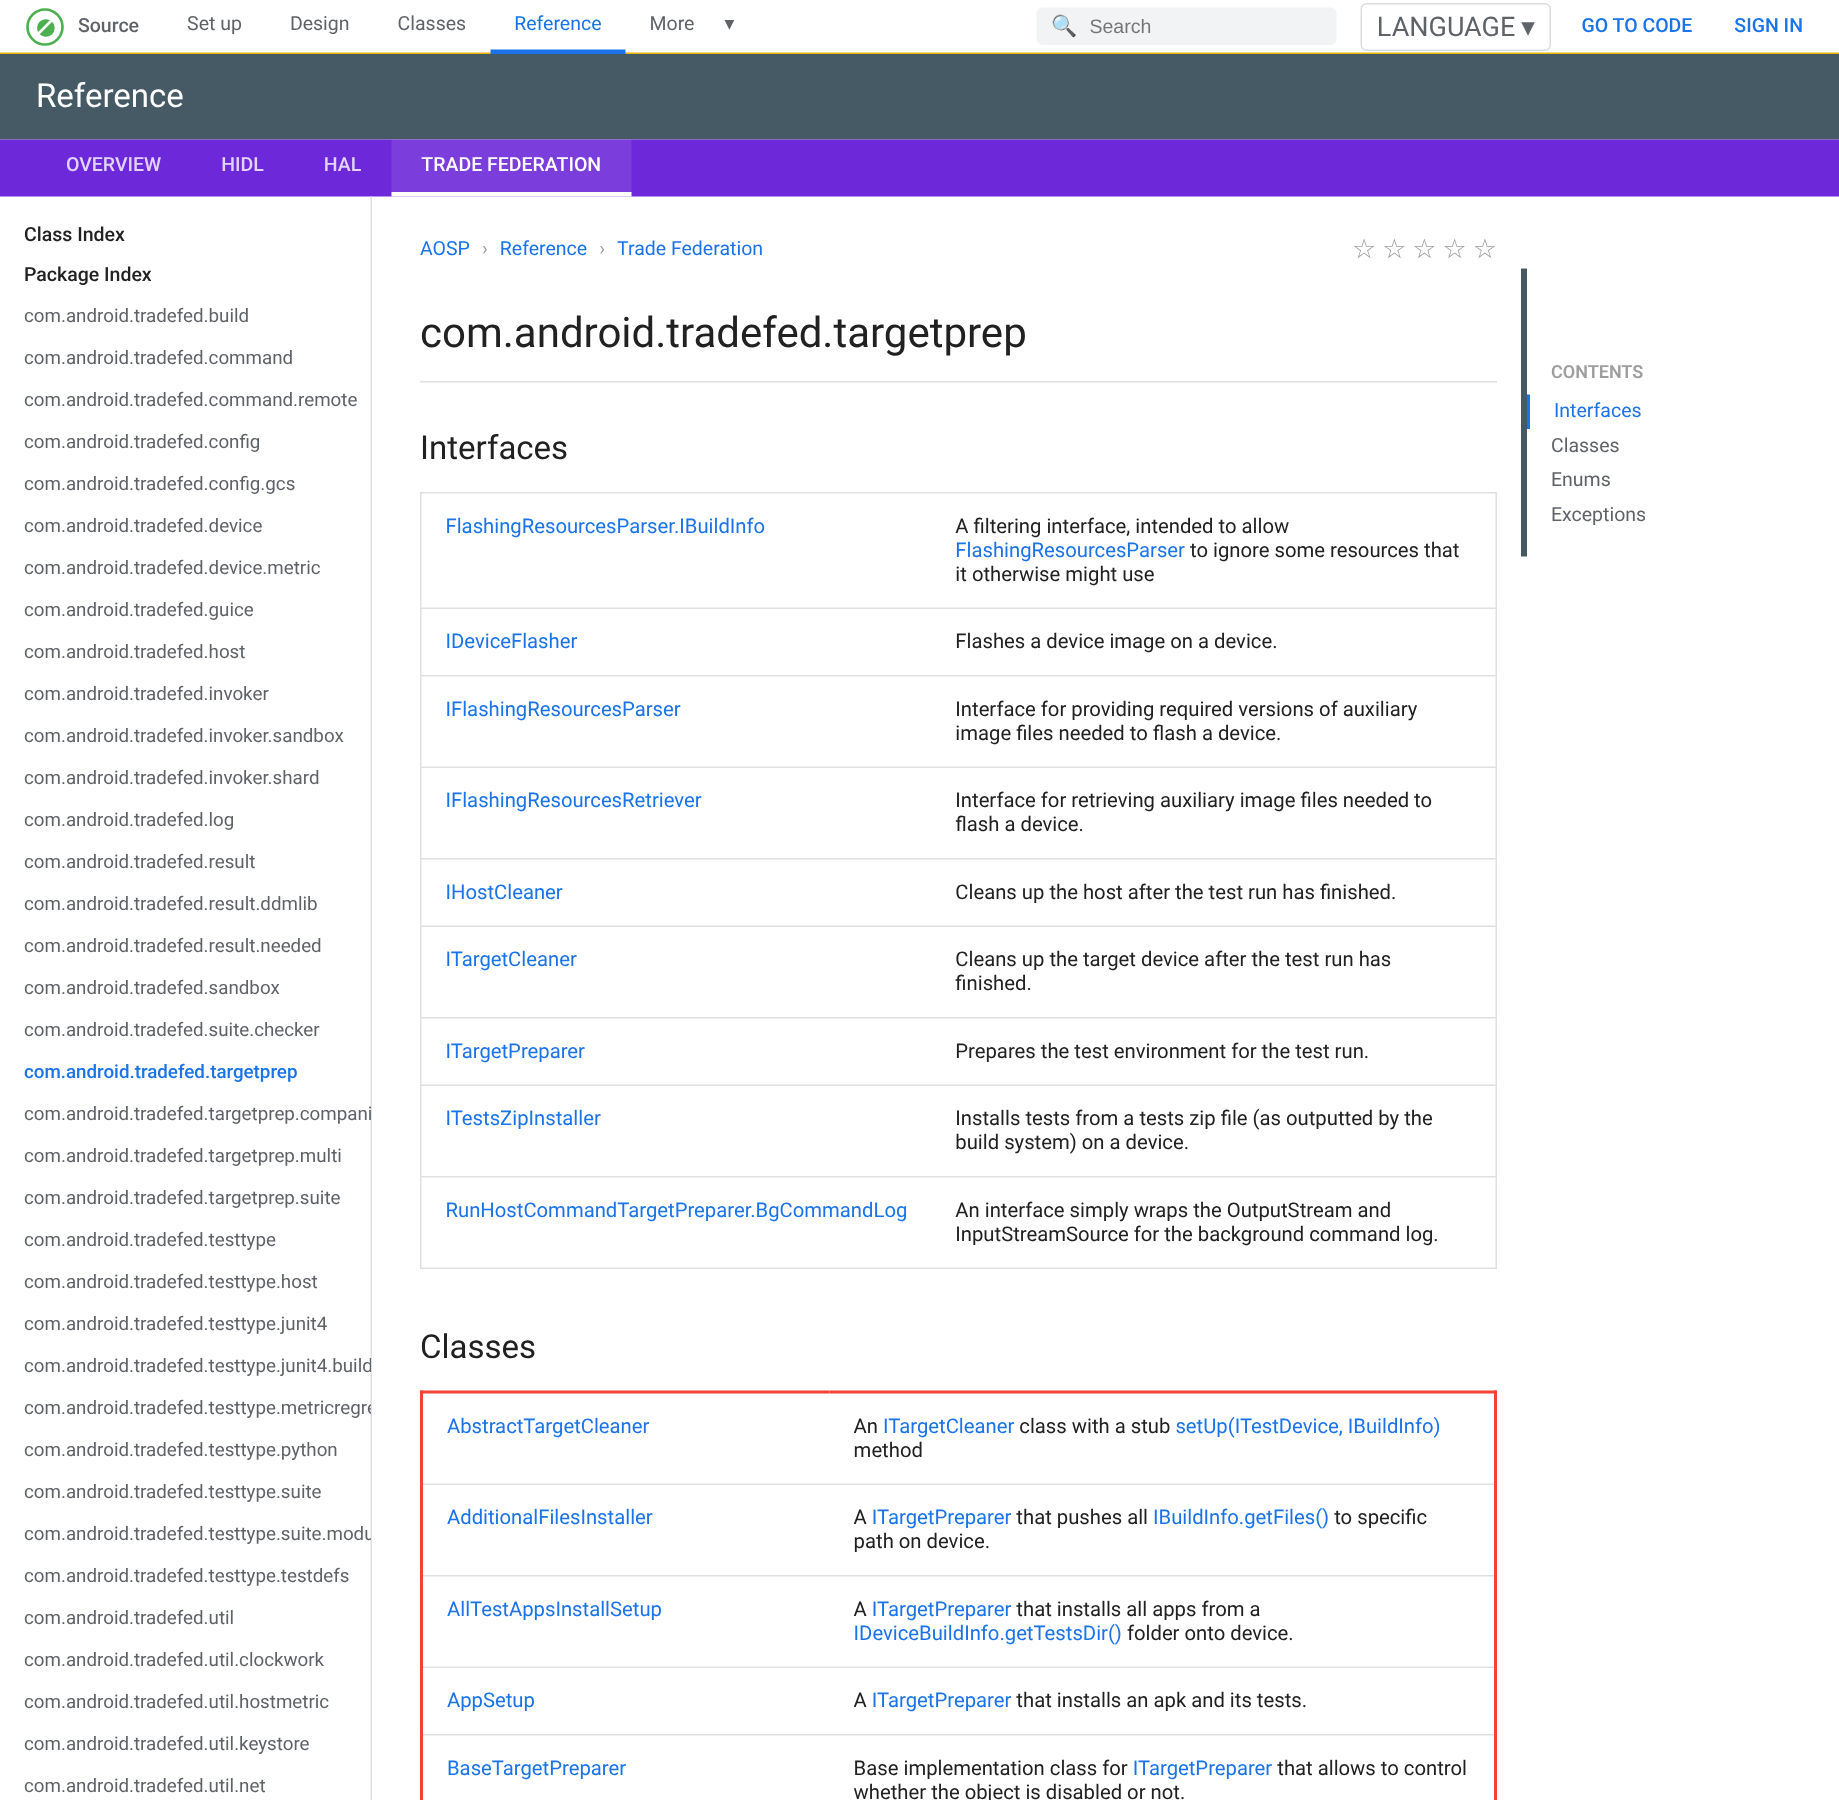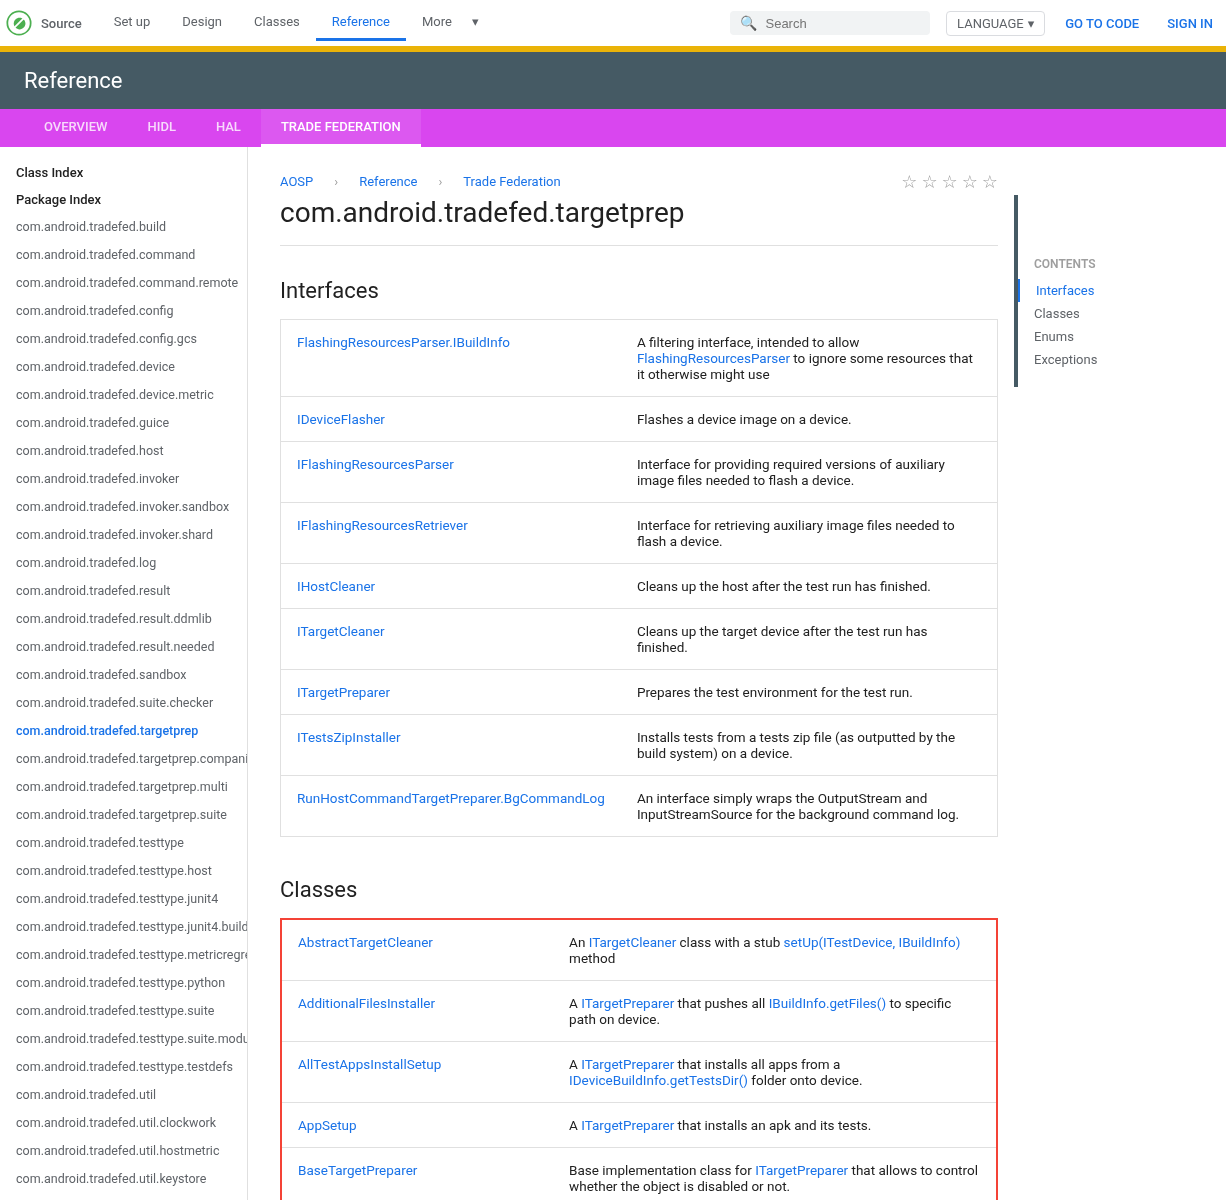--- a/index.html
+++ b/index.html
@@ -2,24 +2,24 @@
 <html><head>
   <meta charset="utf-8">
   <style>
     * { box-sizing: border-box; margin: 0; padding: 0; }
     body { font-family: 'Roboto', Arial, sans-serif; font-size: 14px; color: #212121; background: #fff; }
 
     
     .top-nav {
       display: flex;
       align-items: center;
-      height: 52px;
+      height: 36px;
       background: #fff;
-      border-bottom: 6px solid #eab308;
-      padding: 0 5px;
+      border-bottom: 1px solid #eab308;
+      padding: 0 16px;
       gap: 0;
     }
     .top-nav-logo {
       display: flex;
       align-items: center;
       margin-right: 8px;
     }
     .top-nav-logo svg { width: 28px; height: 28px; }
     .top-nav-source-label {
       font-size: 13px;
@@ -73,21 +73,21 @@
     }
     .top-nav-right {
       display: flex;
       align-items: center;
       gap: 12px;
     }
     .lang-btn {
       display: flex;
       align-items: flex-end;
       gap: 4px;
-      font-size: 13px;
+      font-size: 18px;
       color: #5f6368;
       cursor: pointer;
       border: 1px solid #dadce0;
       border-radius: 4px;
       padding: 4px 10px;
     }
     .go-to-code-btn {
       font-size: 13px;
       color: #1a73e8;
       font-weight: 500;
@@ -109,21 +109,21 @@
       color: #fff;
     }
     .ref-header-title {
       font-size: 22px;
       font-weight: 400;
       color: #fff;
     }
 
     
     .sub-nav {
-      background: #d946ef;
+      background: #6d28d9;
       display: flex;
       align-items: center;
       padding: 0 24px;
     }
     .sub-nav-tab {
       padding: 10px 20px;
       font-size: 13px;
       color: rgba(255,255,255,0.8);
       cursor: pointer;
       border-bottom: 3px solid transparent;
@@ -174,24 +174,24 @@
     .content-area {
       flex: 1;
       padding: 24px 32px;
       min-width: 0;
     }
 
     
     .breadcrumb {
       display: flex;
       align-items: center;
-      gap: 21px;
-      font-size: 13px;
-      color: #5f6368;
-      margin-bottom: 4px;
+      gap: 8px;
+      font-size: 13px;
+      color: #5f6368;
+      margin-bottom: 28px;
     }
     .breadcrumb-link {
       color: #1a73e8;
       cursor: pointer;
       text-decoration: none;
     }
     .breadcrumb-sep { color: #9e9e9e; }
     .star-rating {
       margin-left: auto;
       display: flex;

